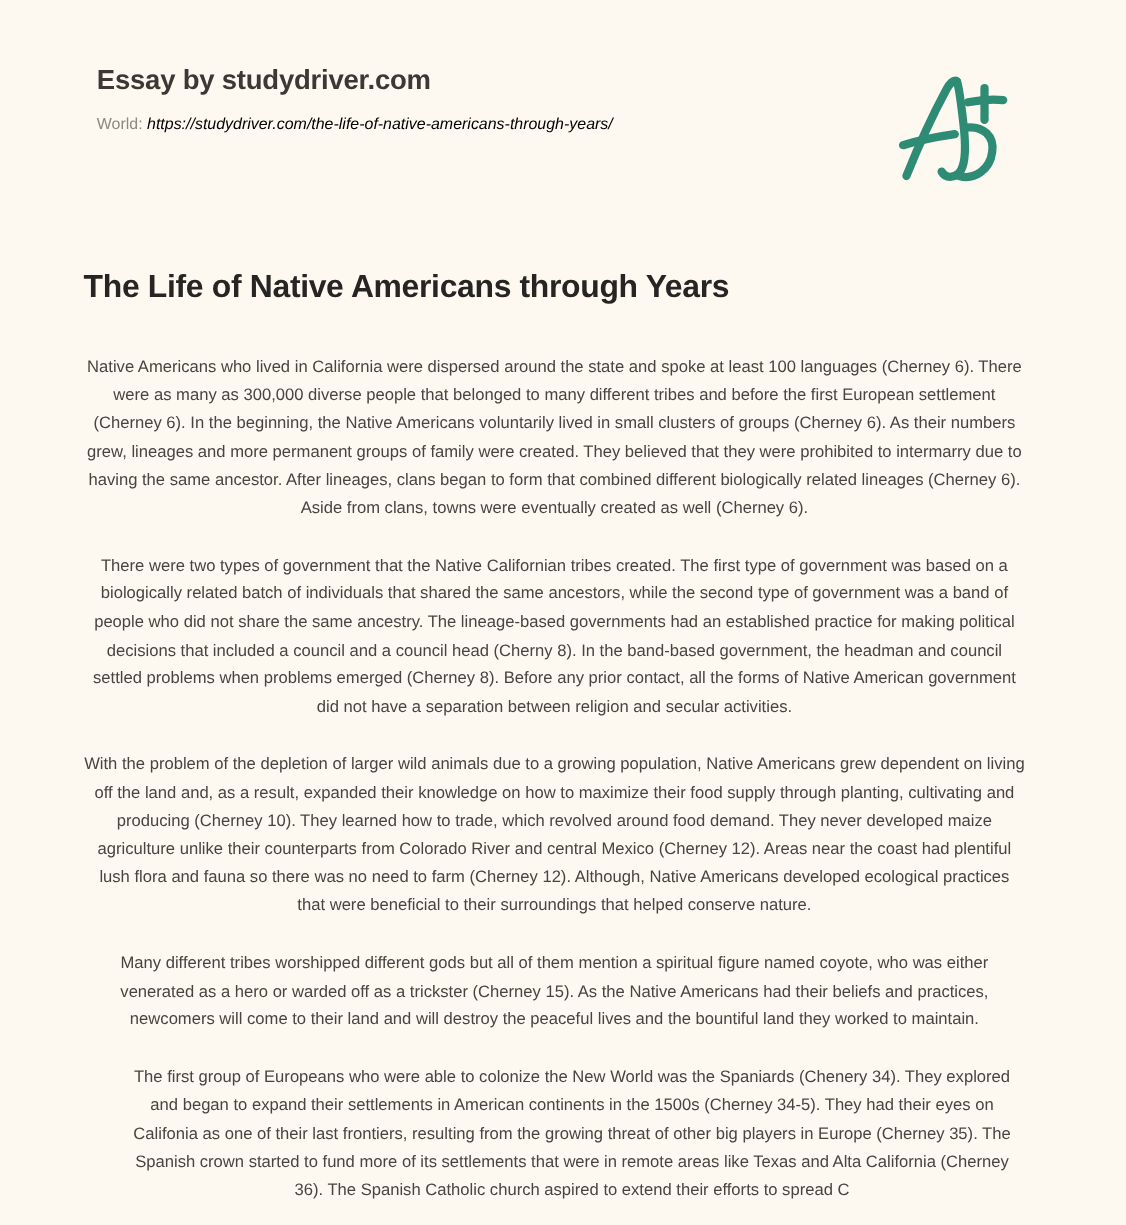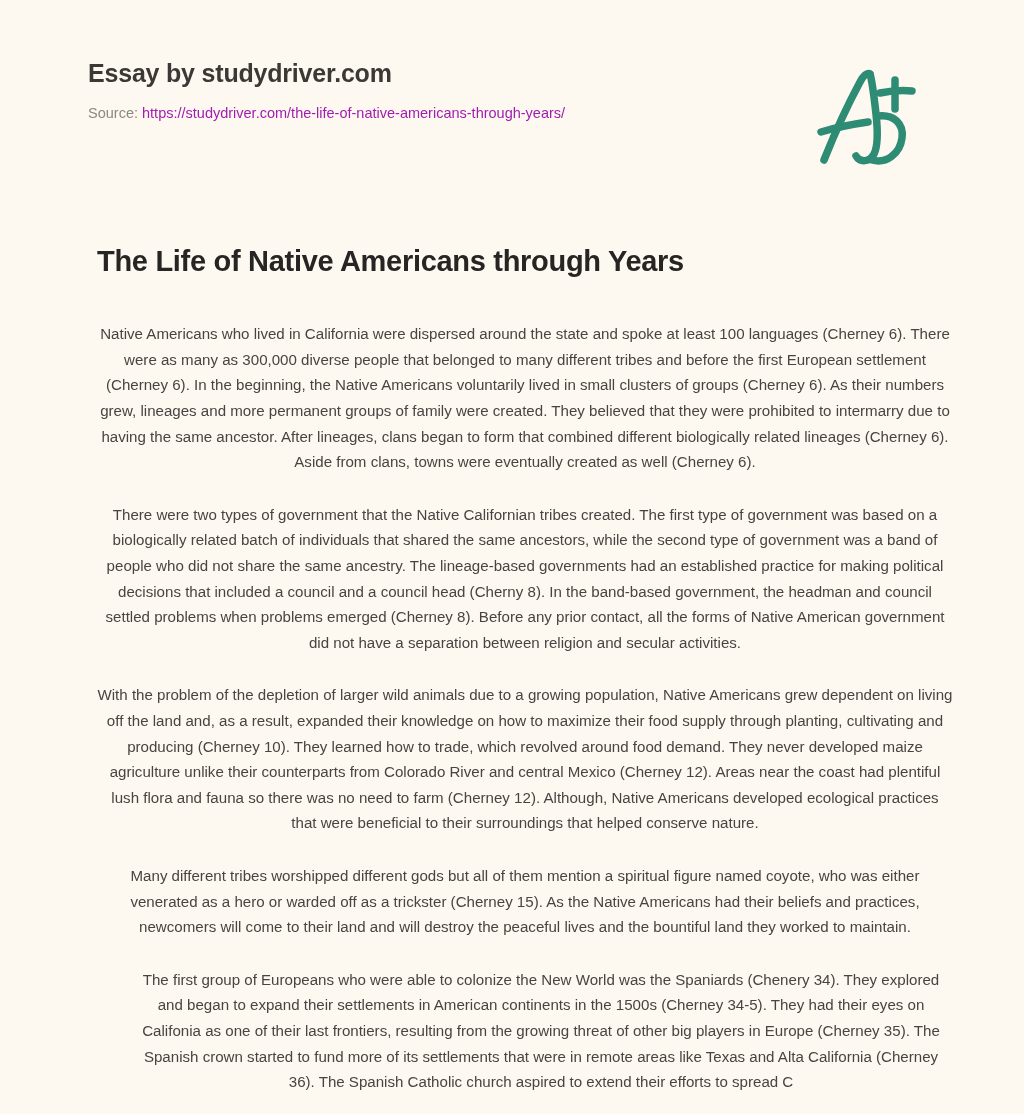--- a/index.html
+++ b/index.html
@@ -57,42 +57,43 @@
     line-height: 1.3;
     color: #8d8880;
     white-space: nowrap;
   }
 
   .source-label {
     color: #8d8880;
   }
 
   .source-url {
-    color: #a21caf;
+    color: #000000;
     text-decoration: none;
+    font-style: italic;
   }
 
   
   .logo {
     position: absolute;
     left: 812px;
     top: 62px;
     width: 110px;
     height: 108px;
   }
   .logo svg {
     display: block;
     width: 110px;
     height: 108px;
   }
 
   
   .article {
     position: absolute;
-    left: 97px;
+    left: 76px;
     top: 243px;
     width: 856px;
   }
 
   .doc-title {
     margin: 0 0 42px 0;
     font-family: "Liberation Sans", sans-serif;
     font-size: 29px;
     font-weight: 700;
     color: #272523;
@@ -117,21 +118,21 @@
 <body>
 
 <div class="page">
 
   <div class="header">
 
     <div class="brand-block">
       <h1 class="brand-title">Essay by studydriver.com</h1>
 
       <div class="source-line">
-        <span class="source-label">Source:</span>
+        <span class="source-label">World:</span>
         <a class="source-url" href="#">https://studydriver.com/the-life-of-native-americans-through-years/</a>
       </div>
     </div>
 
     <div class="logo">
       <svg viewBox="0 0 110 108" xmlns="http://www.w3.org/2000/svg" fill="none" stroke="#2e8b74" stroke-width="7.5" stroke-linecap="round" stroke-linejoin="round">
 
         <path d="M12 98 C 20 78, 34 46, 48 20 C 51 14, 55 10, 58 12"></path>
 
         <path d="M58 12 C 60 18, 62 34, 64 52 C 66 70, 66 84, 62 92

